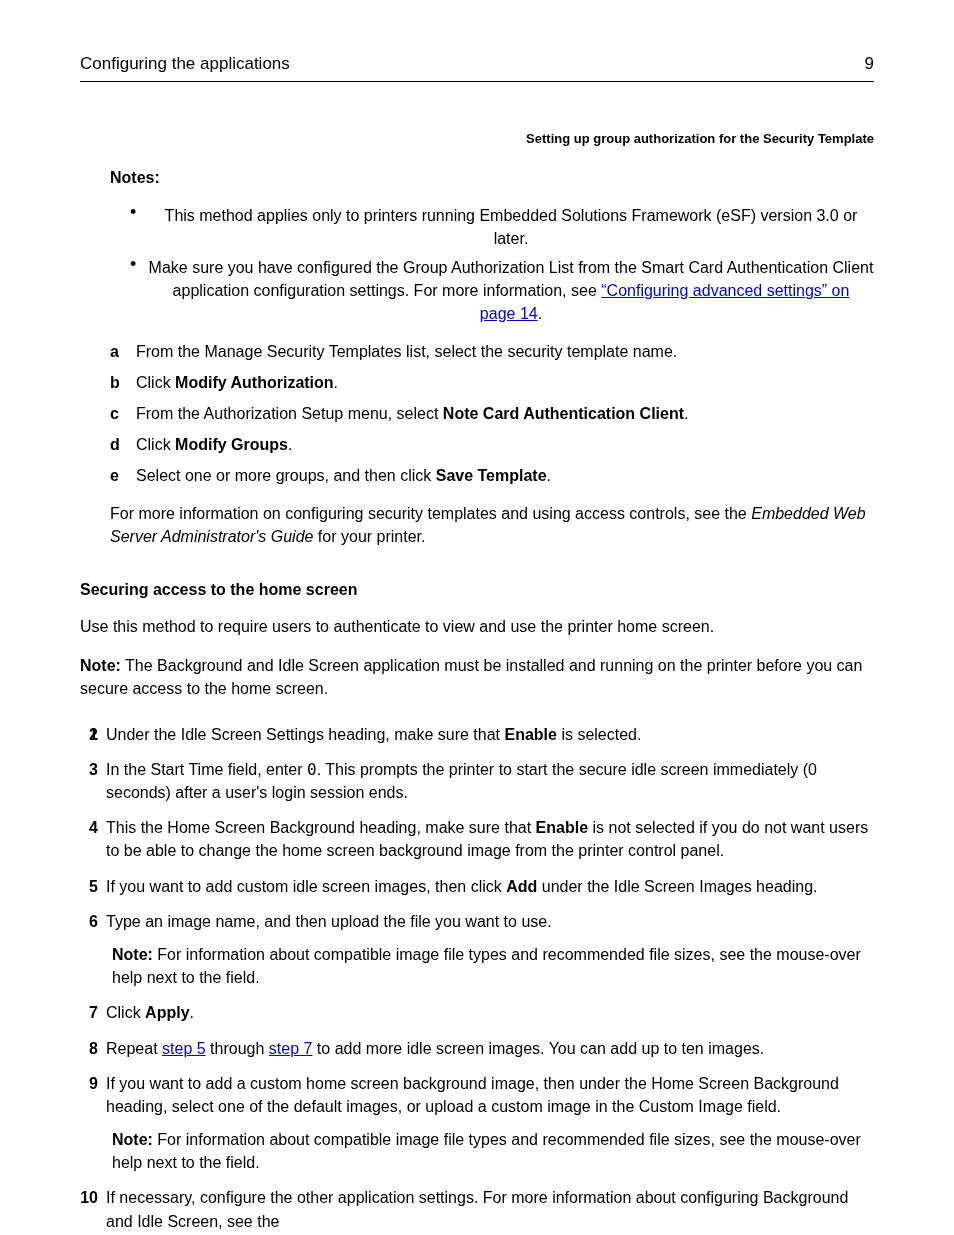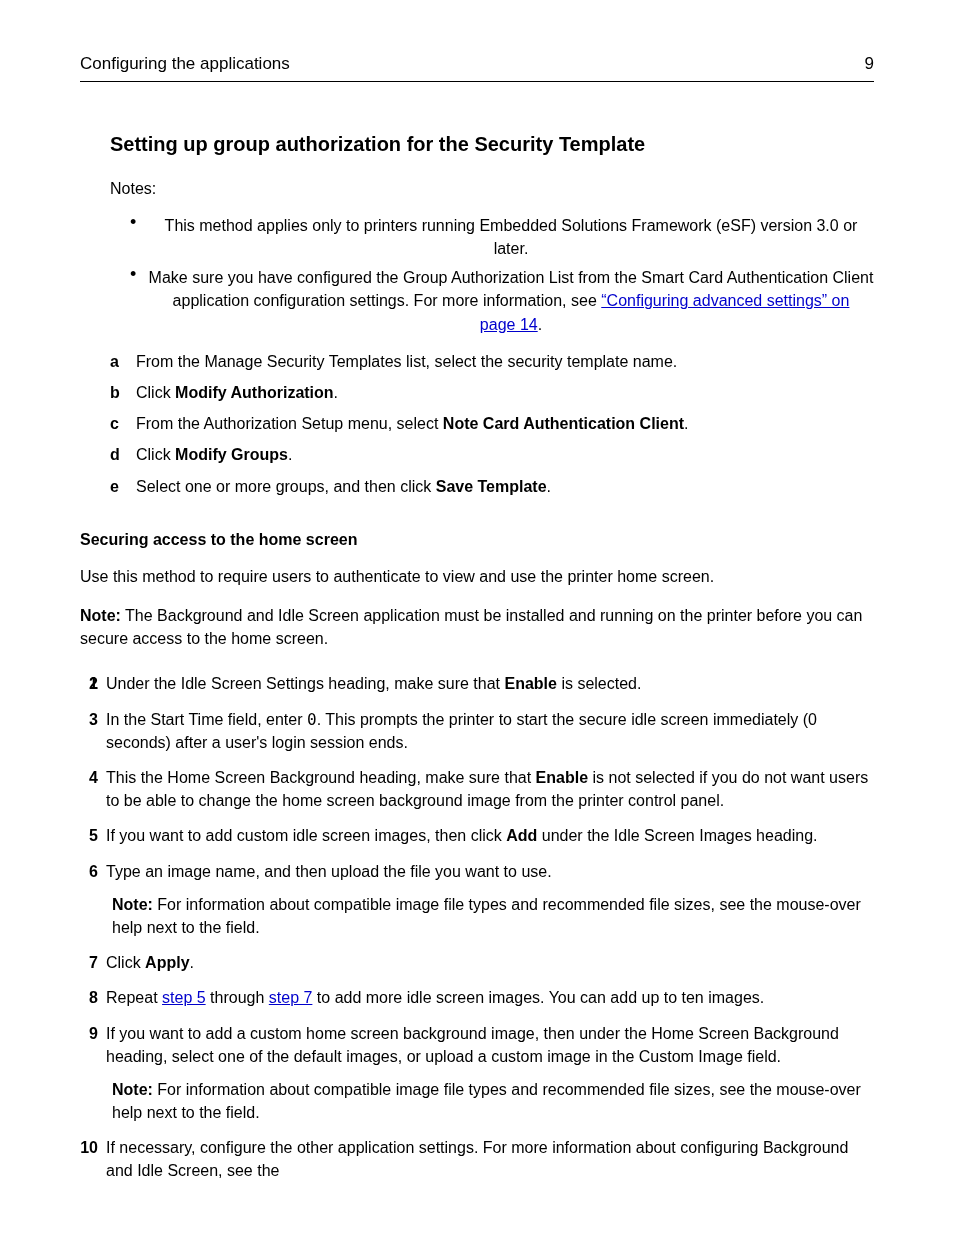--- a/index.html
+++ b/index.html
@@ -23,25 +23,26 @@
     display: flex;
     justify-content: space-between;
     align-items: flex-end;
     border-bottom: 1px solid #000;
     padding-bottom: 4px;
     margin-bottom: 48px;
     font-size: 17px;
   }
   .section-title {
     font-weight: 700;
-    font-size: 20px;
+    font-size: 13px;
     margin: 0 0 18px 30px;
+    text-align: right;
   }
   .notes-label {
-    font-weight: 400;
+    font-weight: 700;
     margin: 0 0 14px 30px;
   }
   
   ul.notes {
     list-style: none;
     margin: 0 0 14px 50px;
     padding: 0;
   }
   ul.notes li {
     position: relative;
@@ -135,20 +136,23 @@
   </ul>
 
   <ol class="letters">
     <li><span class="marker">a</span><span>From the Manage Security Templates list, select the security template name.</span></li>
     <li><span class="marker">b</span><span>Click </span><span class="b">Modify Authorization</span><span>.</span></li>
     <li><span class="marker">c</span><span>From the Authorization Setup menu, select </span><span class="b">Note Card Authentication Client</span><span>.</span></li>
     <li><span class="marker">d</span><span>Click </span><span class="b">Modify Groups</span><span>.</span></li>
     <li><span class="marker">e</span><span>Select one or more groups, and then click </span><span class="b">Save Template</span><span>.</span></li>
   </ol>
 
+  <p class="para">
+    <span>For more information on configuring security templates and using access controls, see the </span><span class="i">Embedded Web Server Administrator's Guide</span><span> for your printer.</span>
+  </p>
 
   <h2 class="h2">Securing access to the home screen</h2>
 
   <p class="para tight noindent">Use this method to require users to authenticate to view and use the printer home screen.</p>
 
   <p class="para noindent">
     <span class="b">Note:</span><span> The Background and Idle Screen application must be installed and running on the printer before you can secure access to the home screen.</span>
   </p>
 
   <ol class="nums">

